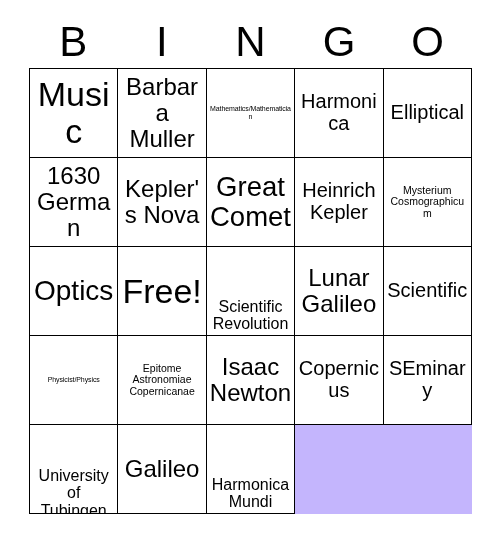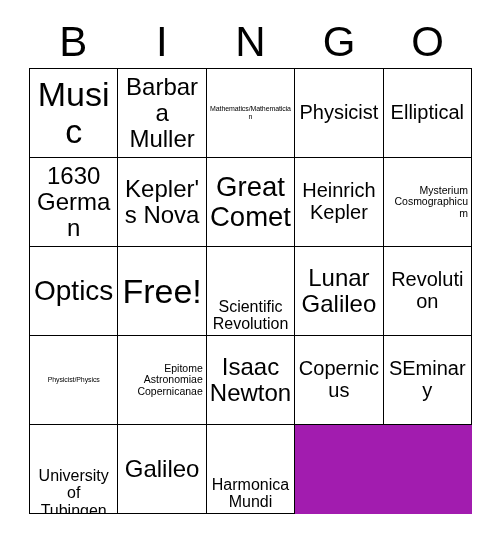--- a/index.html
+++ b/index.html
@@ -50,21 +50,21 @@
     left: 29px;
     top: 68px;
     width: 443px;
     height: 446px;
     box-sizing: border-box;
     border-top: 1px solid #000000;
     border-left: 1px solid #000000;
     display: grid;
     grid-template-columns: repeat(5, 1fr);
     grid-template-rows: repeat(5, 1fr);
-    background: #a21caf;
+    background: #c4b5fd;
   }
   .bingo-cell {
     box-sizing: border-box;
     border-right: 1px solid #000000;
     border-bottom: 1px solid #000000;
     display: flex;
     align-items: center;
     justify-content: center;
     text-align: center;
     padding: 2px 3px;
@@ -79,21 +79,21 @@
     font-family: "Liberation Sans", sans-serif;
     word-wrap: break-word;
     white-space: pre-line;
   }
   
   .fs-xxl .cell-text { font-size: 34px; }
   .fs-xl  .cell-text { font-size: 28px; }
   .fs-lg  .cell-text { font-size: 24px; }
   .fs-md  .cell-text { font-size: 20px; }
   .fs-sm  .cell-text { font-size: 16px; margin-top: 48px; }
-  .fs-xs  .cell-text { font-size: 10.5px; text-align: right; }
+  .fs-xs  .cell-text { font-size: 10.5px; }
   .fs-xxs .cell-text { font-size: 7px; letter-spacing: -0.1px; }
 </style>
 </head>
 <body>
 
 <div id="card-root">
 
   <div id="bingo-header">
       <div class="header-letter">B</div>
       <div class="header-letter">I</div>
@@ -106,21 +106,21 @@
       <div class="bingo-cell fs-xxl">
         <span class="cell-text">Music</span>
       </div>
       <div class="bingo-cell fs-lg">
         <span class="cell-text">Barbara Muller</span>
       </div>
       <div class="bingo-cell fs-xxs">
         <span class="cell-text">Mathematics/Mathematician</span>
       </div>
       <div class="bingo-cell fs-md">
-        <span class="cell-text">Physicist</span>
+        <span class="cell-text">Harmonica</span>
       </div>
       <div class="bingo-cell fs-md">
         <span class="cell-text">Elliptical</span>
       </div>
       <div class="bingo-cell fs-lg">
         <span class="cell-text">1630 German</span>
       </div>
       <div class="bingo-cell fs-lg">
         <span class="cell-text">Kepler's Nova</span>
       </div>
@@ -139,21 +139,21 @@
       <div class="bingo-cell fs-xxl">
         <span class="cell-text">Free!</span>
       </div>
       <div class="bingo-cell fs-sm">
         <span class="cell-text">Scientific Revolution</span>
       </div>
       <div class="bingo-cell fs-lg">
         <span class="cell-text">Lunar Galileo</span>
       </div>
       <div class="bingo-cell fs-md">
-        <span class="cell-text">Revolution</span>
+        <span class="cell-text">Scientific</span>
       </div>
       <div class="bingo-cell fs-xxs">
         <span class="cell-text">Physicist/Physics</span>
       </div>
       <div class="bingo-cell fs-xs">
         <span class="cell-text">Epitome Astronomiae Copernicanae</span>
       </div>
       <div class="bingo-cell fs-lg">
         <span class="cell-text">Isaac Newton</span>
       </div>

